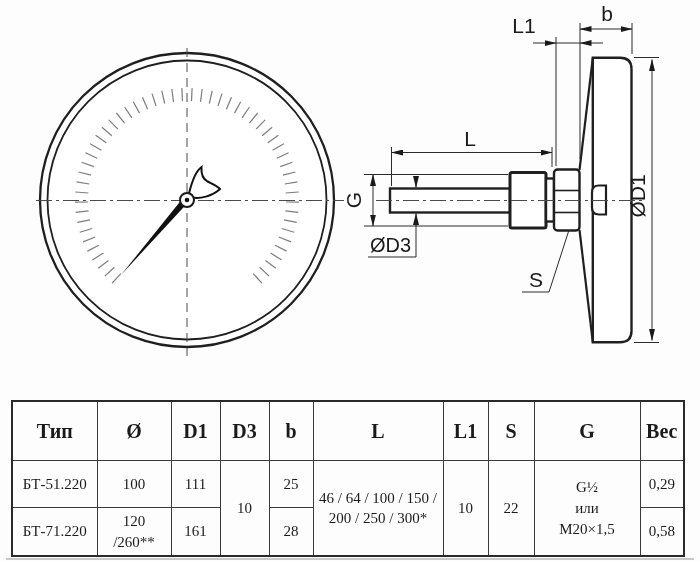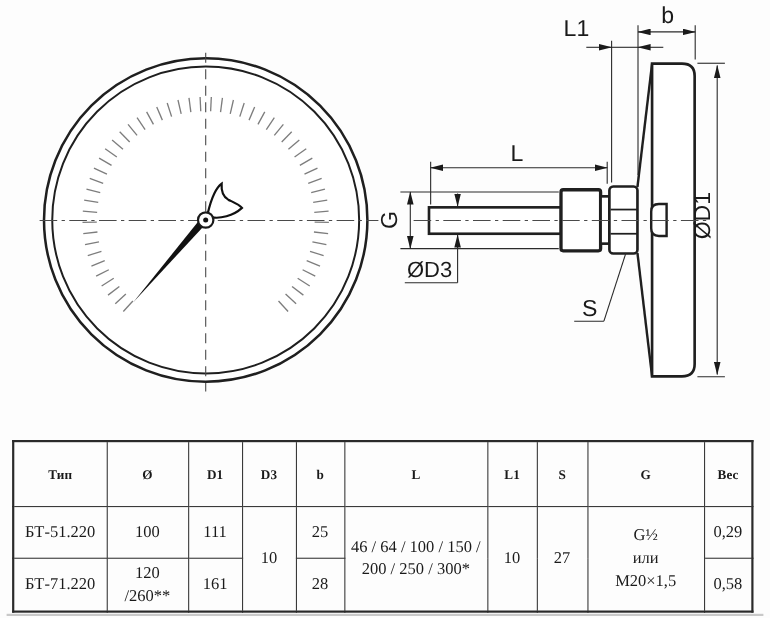--- a/index.html
+++ b/index.html
@@ -8,21 +8,21 @@
   .drawing{position:absolute;left:0;top:0;}
   svg text{fill:#1a1a1a;font-family:"Liberation Sans",sans-serif;}
   .outline{stroke:#1f1f1f;fill:#ffffff;}
   .thin{stroke:#2a2a2a;stroke-width:1;fill:none;}
   .dim-label{font-size:21px;}
   .dim-label-sm{font-size:20px;}
   .spec-table{position:absolute;left:11px;top:400px;width:672px;border-collapse:collapse;table-layout:fixed;
               font-family:"Liberation Serif",serif;color:#1a1a1a;background:#fdfdfd;}
   .spec-table th,.spec-table td{border:1px solid #3a3a3a;text-align:center;vertical-align:middle;padding:0 2px;}
   .spec-table{border:2px solid #2a2a2a;}
-  .spec-table th{font-size:12px;font-weight:bold;height:58px;}
+  .spec-table th{font-size:20px;font-weight:bold;height:58px;}
   .spec-table td{font-size:15px;}
   .row1 td{height:46px;margin-left:10px;}
   .row2 td{height:47px;}
   .two-line{line-height:1.35;}
   .three-line{line-height:1.4;}
   .bottom-rule{position:absolute;left:6px;top:558px;width:688px;height:2px;background:#c9c9c9;}
 </style>
 </head>
 <body>
 
@@ -199,21 +199,21 @@
         <td>БТ-51.220</td>
         <td>100</td>
         <td>111</td>
         <td rowspan="2">10</td>
         <td>25</td>
         <td rowspan="2" class="two-line">
           <span>46 / 64 / 100 / 150 /</span><br>
           <span>200 / 250 / 300*</span>
         </td>
         <td rowspan="2">10</td>
-        <td rowspan="2">27</td>
+        <td rowspan="2">22</td>
         <td rowspan="2" class="three-line">
           <span>G½</span><br>
           <span>или</span><br>
           <span>M20×1,5</span>
         </td>
         <td>0,29</td>
       </tr>
       <tr class="row2">
         <td>БТ-71.220</td>
         <td class="two-line">

